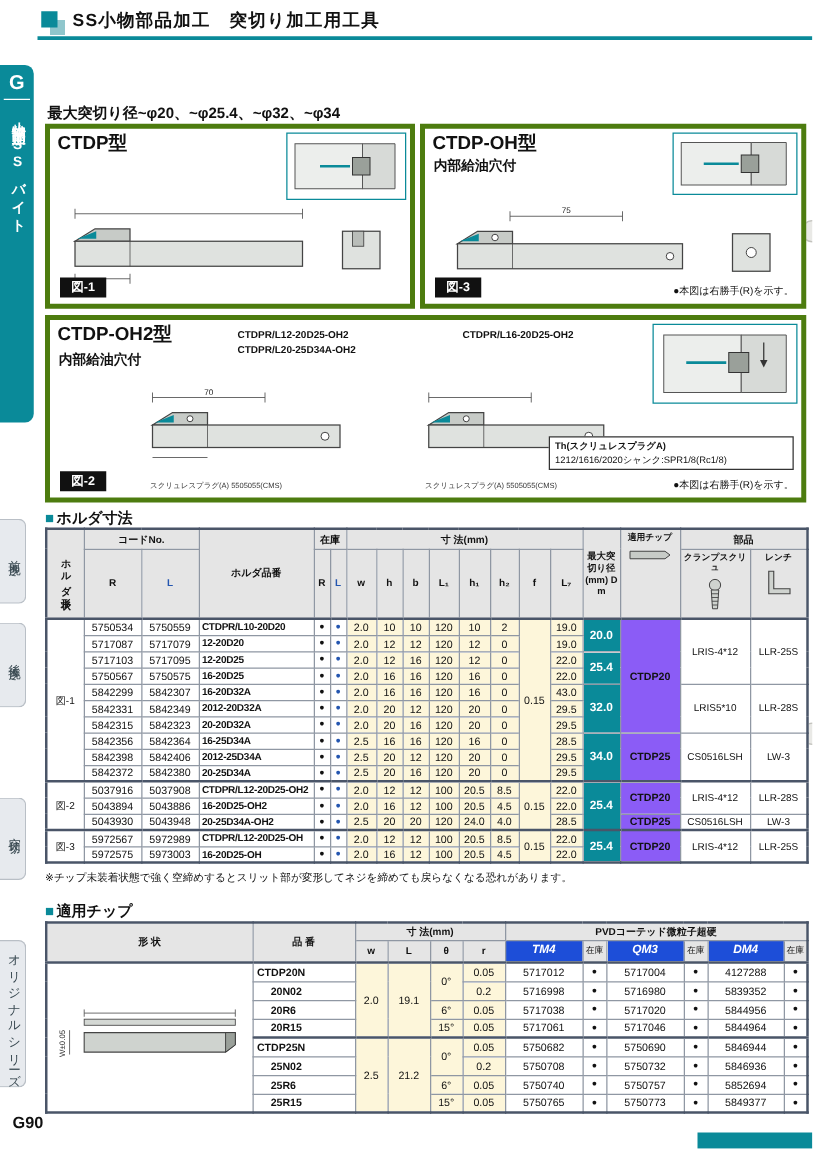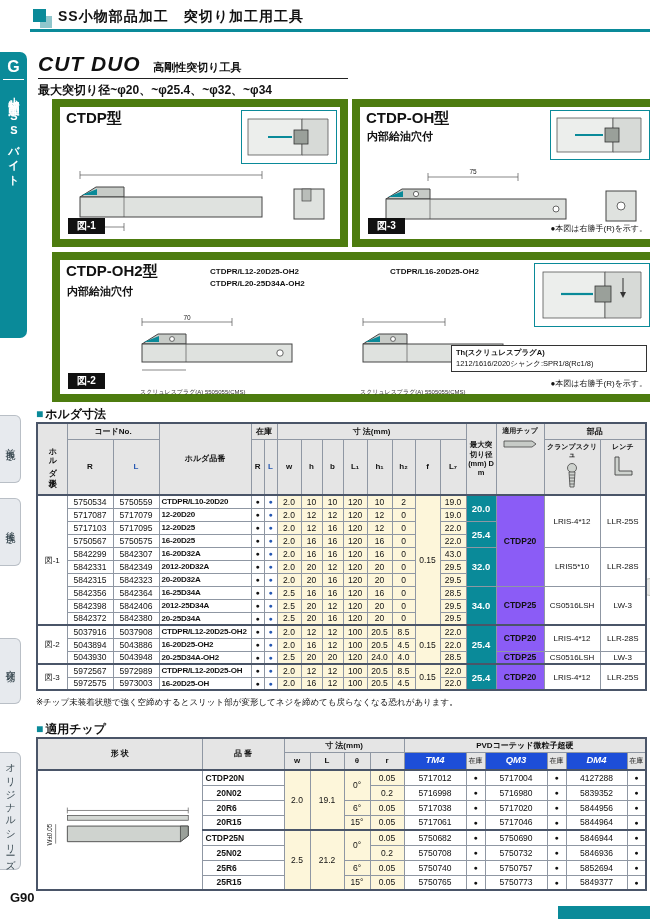--- a/index.html
+++ b/index.html
@@ -28,21 +28,21 @@
           background:#e9e9e6; border:1px solid #c2c2bd; }
   .hole1 { top:176px; } .hole2 { top:578px; }
 
   
   .cutduo { position:absolute; left:38px; top:52px; width:310px; border-bottom:1.5px solid #222; padding-bottom:2px; }
   .cd-name { font-size:21px; font-weight:bold; font-style:italic; letter-spacing:1px; }
   .cd-tag { font-size:11px; font-weight:bold; margin-left:8px; }
   .specline { position:absolute; left:38px; top:82px; font-size:12px; font-weight:bold; }
 
   
-  .panel { position:absolute; border:8px solid #4d7c0f; background:#fff;margin-left:16px; }
+  .panel { position:absolute; border:4px solid #4d7c0f; background:#fff; }
   .p1 { left:36px; top:99px; width:296px; height:148px; }
   .p2 { left:336px; top:99px; width:309px; height:148px;padding-left:44px; }
   .p3 { left:36px; top:252px; width:609px; height:150px;padding-left:39px; }
   .p-title { position:absolute; left:6px; top:2px; font-size:15px; font-weight:bold; }
   .p-sub { position:absolute; left:7px; top:22px; font-size:11px; font-weight:bold; }
   .inset { position:absolute; right:3px; top:3px; border:1px solid #0a8a99; background:#fff; }
   .figtab { position:absolute; left:8px; bottom:5px; background:#111; color:#fff; font-size:10px; font-weight:bold; padding:1px 9px; }
   .p-note { position:absolute; right:6px; bottom:5px; font-size:8px; }
   .models { position:absolute; font-size:8px; font-weight:bold; line-height:1.5; }
   .m-left { left:150px; top:6px; } .m-right { left:330px; top:6px; }
@@ -120,24 +120,20 @@
   <div class="side-tab t3">
       <span class="vtext">突切り</span>
     </div>
   <div class="side-tab t4">
       <span class="vtext">オリジナルシリーズ</span>
     </div>
 
   <div class="hole hole1"></div>
   <div class="hole hole2"></div>
 
-  <div class="cutduo">
-    <span class="cd-name">CUT DUO</span>
-    <span class="cd-tag">高剛性突切り工具</span>
-  </div>
   <div class="specline">最大突切り径~φ20、~φ25.4、~φ32、~φ34</div>
 
   <div class="panel p1">
     <div class="p-title">CTDP型</div>
     <div class="inset" style="width:96px;height:54px;">
       <svg width="94" height="52" viewBox="0 0 94 52">
         <rect x="6" y="8" width="54" height="36" fill="#eceeec" stroke="#555" stroke-width="0.8"></rect>
         <path d="M60,8 h26 v36 h-26 z" fill="#d7dad7" stroke="#555" stroke-width="0.8"></path>
         <rect x="52" y="19" width="14" height="14" fill="#9aa09a" stroke="#333" stroke-width="0.8"></rect>
         <line x1="26" y1="26" x2="50" y2="26" stroke="#0a8a99" stroke-width="2"></line>

